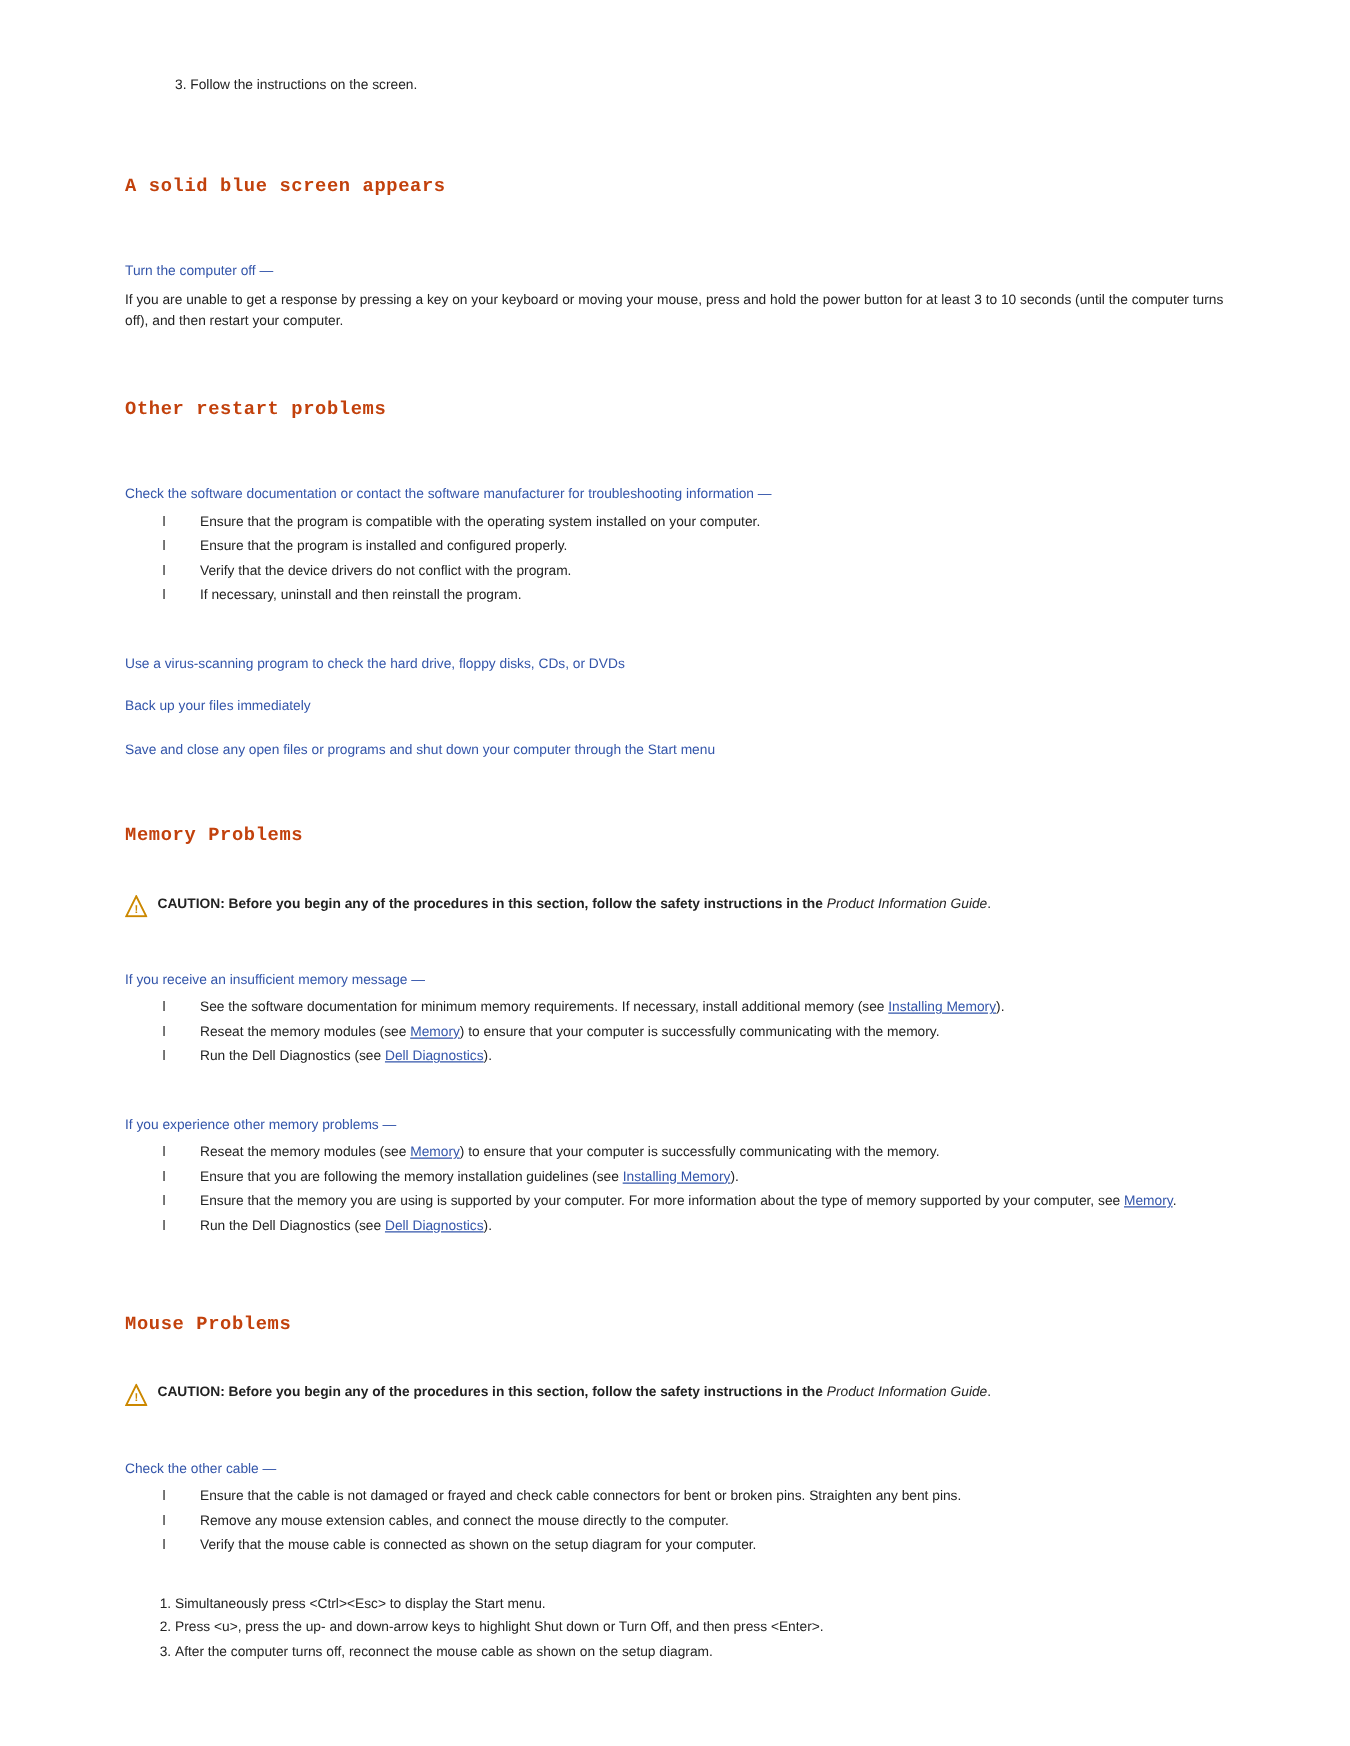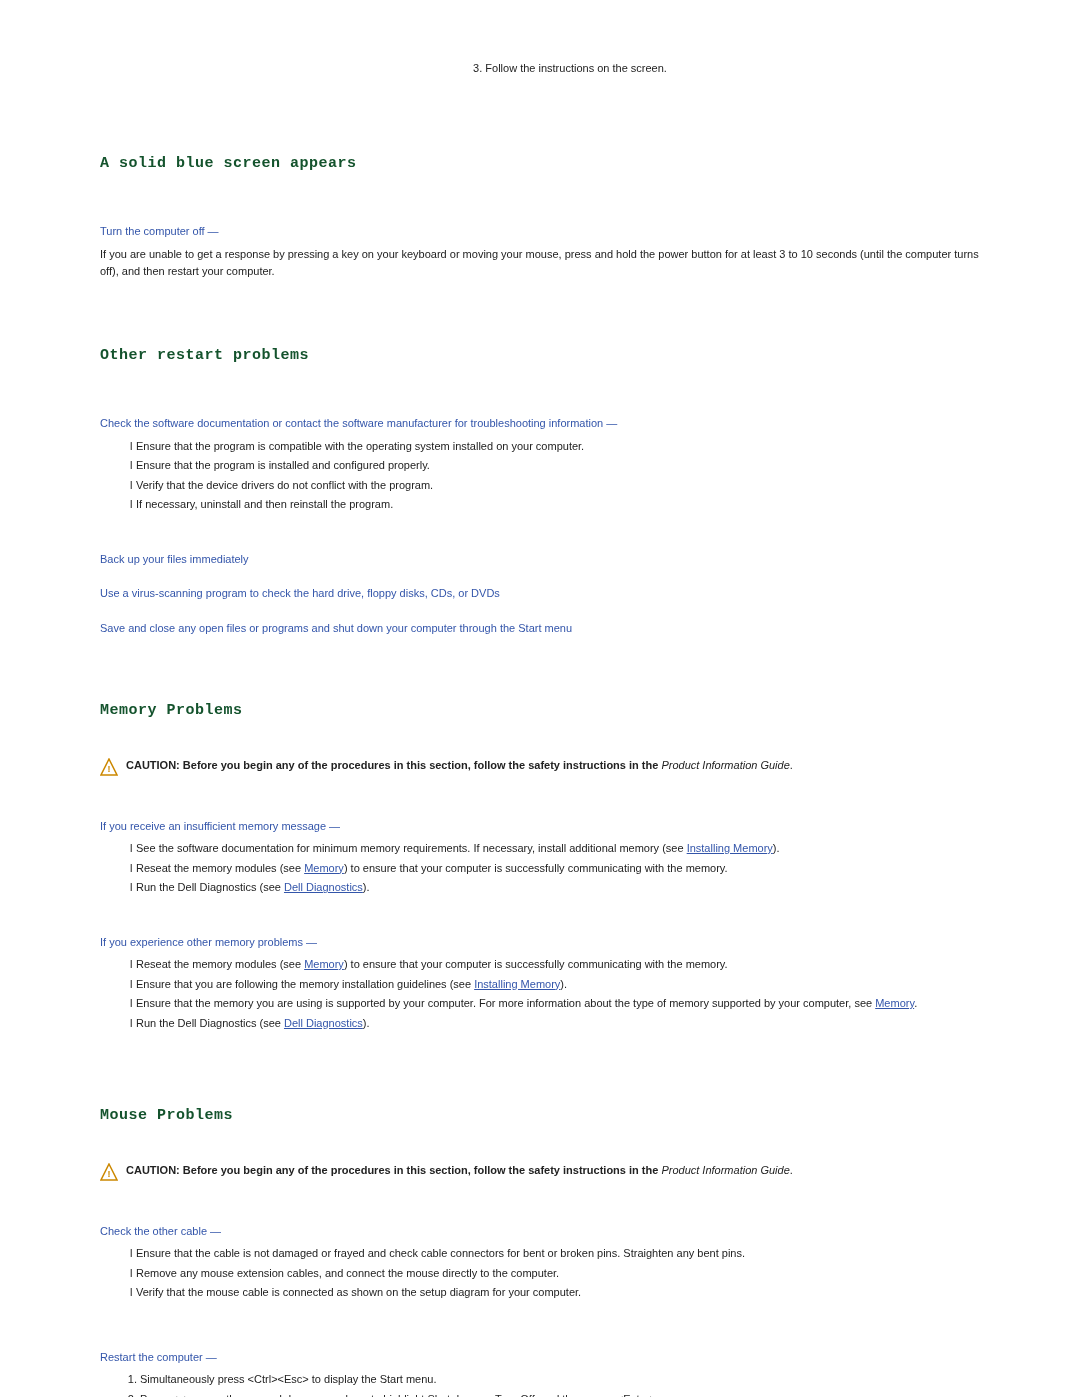--- a/index.html
+++ b/index.html
@@ -9,54 +9,53 @@
       color: #222;
       background: #fff;
       width: 1080px;
       min-height: 1397px;
       padding: 60px 80px 60px 100px;
       line-height: 1.5;
     }
     .section-heading-large {
       font-size: 15px;
       font-weight: bold;
-      color: #14532d;
+      color: #c2410c;
       letter-spacing: 0.5px;
       margin-bottom: 10px;
-      margin-top: 44px;
+      margin-top: 30px;
       font-family: 'Courier New', monospace;
     }
     .section-heading-small {
       font-size: 11px;
       color: #3355aa;
       margin-bottom: 6px;
       margin-top: 18px;
     }
     .step-intro {
       margin-left: 40px;
       margin-bottom: 12px;
       font-size: 11px;
-      text-align: center;
     }
     .body-text {
       font-size: 11px;
       color: #222;
       margin-bottom: 10px;
       line-height: 1.6;
     }
     .bullet-list {
       list-style: none;
       margin-left: 30px;
       margin-bottom: 10px;
     }
     .bullet-list li {
       font-size: 11px;
       color: #222;
       margin-bottom: 3px;
-      padding-left: 6px;
+      padding-left: 30px;
       position: relative;
     }
     .bullet-list li::before {
       content: 'l';
       position: absolute;
       left: 0;
       font-size: 11px;
       color: #222;
     }
     .ordered-list {
@@ -131,22 +130,22 @@
   <div class="separator"></div>
   <div class="separator"></div>
   <p class="section-heading-small">Check the software documentation or contact the software manufacturer for troubleshooting information —</p>
   <ul class="bullet-list">
     <li>Ensure that the program is compatible with the operating system installed on your computer.</li>
     <li>Ensure that the program is installed and configured properly.</li>
     <li>Verify that the device drivers do not conflict with the program.</li>
     <li>If necessary, uninstall and then reinstall the program.</li>
   </ul>
   <div class="separator"></div>
+  <p class="section-heading-small">Use a virus-scanning program to check the hard drive, floppy disks, CDs, or DVDs</p>
   <p class="section-heading-small">Back up your files immediately</p>
-  <p class="section-heading-small">Use a virus-scanning program to check the hard drive, floppy disks, CDs, or DVDs</p>
   <p class="section-heading-small">Save and close any open files or programs and shut down your computer through the Start menu</p>
 </div>
 
 <div class="separator"></div>
 
 <div class="section-block">
   <h2 class="section-heading-large">Memory Problems</h2>
   <div class="separator"></div>
   <div class="caution-box">
     <svg class="caution-icon" viewBox="0 0 18 18">
@@ -191,21 +190,20 @@
   </div>
   <div class="separator"></div>
   <p class="section-heading-small">Check the other cable —</p>
   <ul class="bullet-list">
     <li>Ensure that the cable is not damaged or frayed and check cable connectors for bent or broken pins. Straighten any bent pins.</li>
     <li>Remove any mouse extension cables, and connect the mouse directly to the computer.</li>
     <li>Verify that the mouse cable is connected as shown on the setup diagram for your computer.</li>
   </ul>
   <div class="separator"></div>
   <div class="separator"></div>
-  <p class="section-heading-small">Restart the computer —</p>
   <ol class="ordered-list">
     <li>Simultaneously press &lt;Ctrl&gt;&lt;Esc&gt; to display the Start menu.</li>
     <li>Press &lt;u&gt;, press the up- and down-arrow keys to highlight Shut down or Turn Off, and then press &lt;Enter&gt;.</li>
     <li>After the computer turns off, reconnect the mouse cable as shown on the setup diagram.</li>
 
   </ol>
 
 </div>
 
 </body></html>

